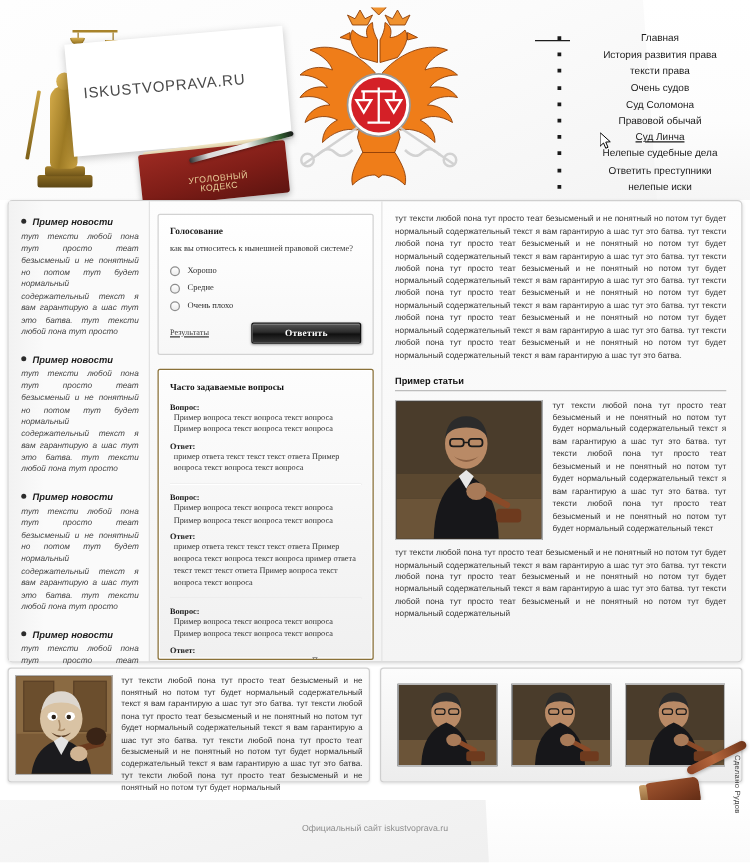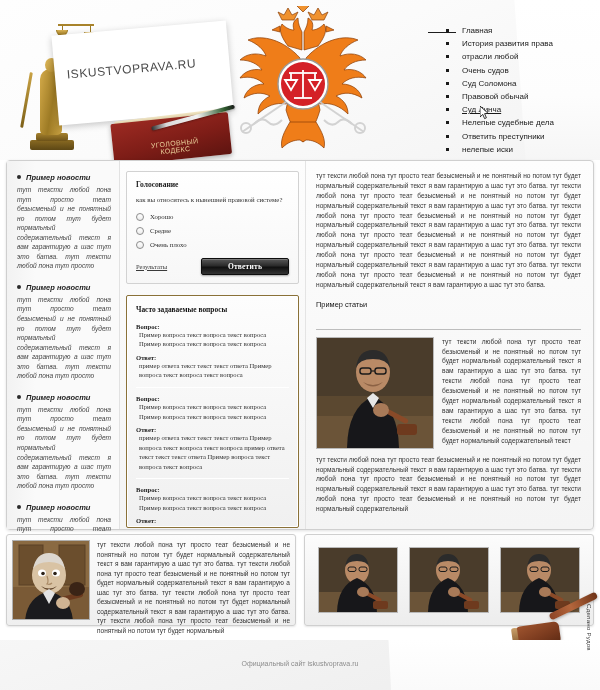--- a/index.html
+++ b/index.html
@@ -78,21 +78,21 @@
     color:#e9cf9a; font-size:7px; letter-spacing:.4px; text-align:center; }
   .pen { position:absolute; left:40px; top:6px; width:86px; height:4px;
     background:linear-gradient(90deg,#2e2e2e 0%,#d9d9d9 18%,#f2f2f2 55%,#2d5a2d 88%,#1b1b1b 100%);
     border-radius:2px; transform:rotate(-9deg);
     box-shadow:0 1px 2px rgba(0,0,0,.35); }
 
   
   .emblem { position:absolute; left:228px; top:6px; width:150px; height:150px; }
 
   
-  .nav { position:absolute; left:436px; top:24px; width:158px; }
+  .nav { position:absolute; left:436px; top:24px; width:158px;text-align:center; }
   .nav .rule { position:absolute; left:-8px; top:8px; width:28px; height:1px; background:#1d1d1d; }
   .nav ul { list-style:none; margin:0; padding:0; }
   .nav li { position:relative; padding:0 0 0 26px; height:13.2px; line-height:13.2px;
     font-size:8px; color:#1a1a1a; white-space:nowrap; cursor:pointer; }
   .nav li .bullet { position:absolute; left:10px; top:5px; width:3px; height:3px; background:#1a1a1a; }
   .nav li.active .lbl { text-decoration:underline; }
   .cursor { position:absolute; left:480px; top:106px; width:10px; height:14px; z-index:6; }
 
   
   .shell {
@@ -147,22 +147,22 @@
   .faq-title { font-size:7.4px; font-weight:bold; color:#141414; margin-bottom:9px; }
   .faq-block { margin-bottom:7px; }
   .faq-lab { font-size:6.6px; font-weight:bold; color:#1c1c1c; }
   .faq-txt { font-size:6.6px; color:#333; line-height:1.45; padding-left:3px; }
   .faq-hr { height:1px; background:#c2c2c2; border-bottom:1px solid #fff; margin:7px 0; }
 
   
   .main-col { flex:1 1 auto; padding:10px 12px 8px 10px;
     border-left:1px solid #e4e4e4; }
   .main-text { font-size:6.6px; line-height:1.5; color:#353535; text-align:justify; }
-  .article-head { font-size:7.4px; font-weight:normal; color:#141414;
-    border-bottom:1px solid #bdbdbd; padding-bottom:20px; margin:10px 0 7px 0; }
+  .article-head { font-size:7.4px; font-weight:bold; color:#141414;
+    border-bottom:1px solid #bdbdbd; padding-bottom:3px; margin:10px 0 7px 0; }
   .article-body { display:flex; gap:8px; }
   .art-photo { width:118px; height:112px; flex:0 0 118px; border:1px solid #b9b9b9;
     background:#2a2f33; position:relative; overflow:hidden; }
   .art-text { font-size:6.6px; line-height:1.5; color:#353535; text-align:justify; }
   .art-below { font-size:6.6px; line-height:1.5; color:#353535; text-align:justify; margin-top:6px; }
 
   
   .bottom { position:absolute; left:6px; top:534px; width:588px; height:92px;
     display:flex; gap:8px; }
   .bot-left { width:290px; flex:0 0 290px;
@@ -290,21 +290,21 @@
         <circle cx="132" cy="122" r="5"></circle>
       </g>
     </svg>
   </div>
 
   <nav class="nav">
     <div class="rule"></div>
     <ul>
       <li><span class="bullet"></span><span class="lbl">Главная</span></li>
       <li><span class="bullet"></span><span class="lbl">История развития права</span></li>
-      <li><span class="bullet"></span><span class="lbl">отрасли любой</span></li>
+      <li><span class="bullet"></span><span class="lbl">тексти права</span></li>
       <li><span class="bullet"></span><span class="lbl">Очень судов</span></li>
       <li><span class="bullet"></span><span class="lbl">Суд Соломона</span></li>
       <li><span class="bullet"></span><span class="lbl">Правовой обычай</span></li>
       <li class="active"><span class="bullet"></span><span class="lbl">Суд Линча</span></li>
       <li><span class="bullet"></span><span class="lbl">Нелепые судебные дела</span></li>
       <li><span class="bullet"></span><span class="lbl">Ответить преступники</span></li>
       <li><span class="bullet"></span><span class="lbl">нелепые иски</span></li>
     </ul>
   </nav>
 

